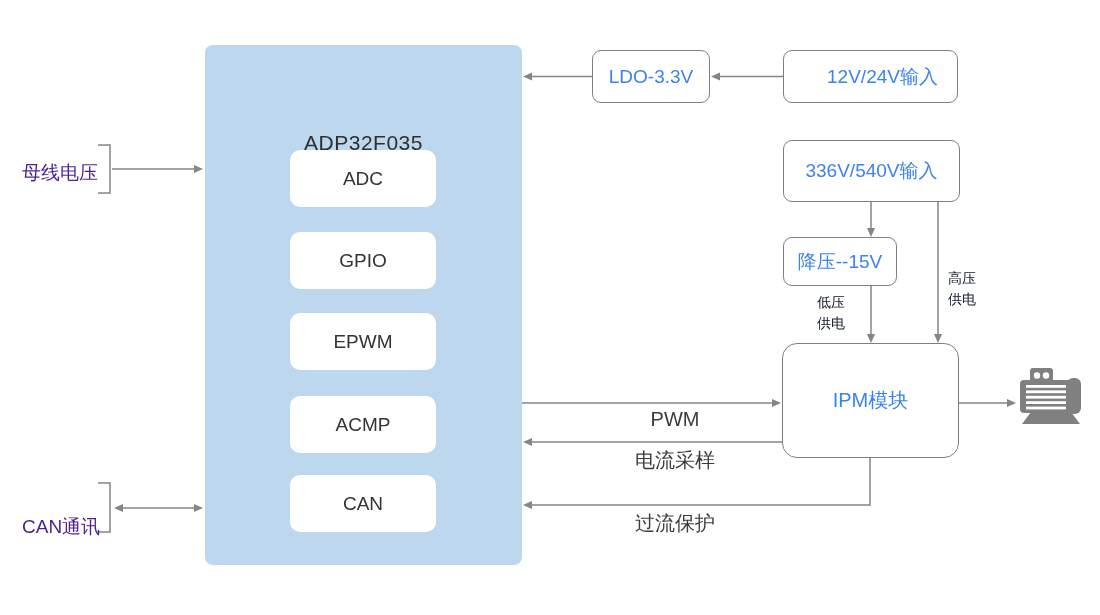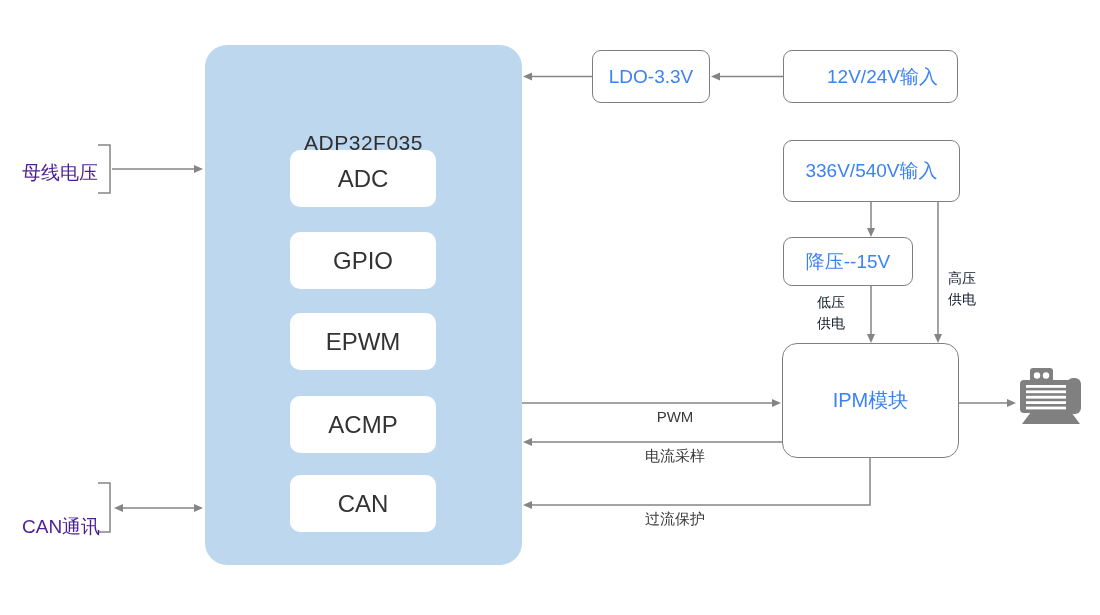--- a/index.html
+++ b/index.html
@@ -32,39 +32,39 @@
     stroke-width: 1.5;
     fill: none;
   }
   .overlay polygon { fill: currentColor; stroke: none; }
 
   .mcu {
     position: absolute;
     left: 205px; top: 45px;
     width: 317px; height: 520px;
     background: var(--mcu_fill);
-    border-radius: 22px;
+    border-radius: 8px;
   }
   .mcu-title {
     position: absolute;
     left: 0; top: 86px;
     width: 100%;
     text-align: center;
     font-size: 21px;
     letter-spacing: 0.5px;
     color: #2F2F2F;
   }
   .periph {
     position: absolute;
     left: 290px;
     width: 146px; height: 57px;
     background: var(--node_fill);
     border-radius: 10px;
     display: flex; align-items: center; justify-content: center;
-    font-size: 24px;
+    font-size: 19px;
     color: #333333;
   }
   .node {
     position: absolute;
     background: var(--node_fill);
     border: 1.5px solid var(--border);
     border-radius: 9px;
     display: flex; align-items: center; justify-content: center;
     font-size: 19px;
     color: #3b82f6;
@@ -73,21 +73,21 @@
   .side-label {
     position: absolute;
     font-size: 19px;
     color: #4c1d95;
     white-space: nowrap;
   }
   .flow-label {
     position: absolute;
     left: 560px; width: 230px;
     text-align: center;
-    font-size: 15px;
+    font-size: 20px;
     color: #3B3B3B;
     white-space: nowrap;
   }
   .supply-label {
     position: absolute;
     font-size: 14px;
     line-height: 21px;
     color: #0f172a;
     white-space: nowrap;
   }
@@ -163,21 +163,21 @@
   </div>
   <div class="periph" style="top:150px">ADC</div>
   <div class="periph" style="top:232px">GPIO</div>
   <div class="periph" style="top:313px">EPWM</div>
   <div class="periph" style="top:396px">ACMP</div>
   <div class="periph" style="top:475px">CAN</div>
 
   <div class="node" style="left:592px; top:50px; width:118px; height:53px;">LDO-3.3V</div>
   <div class="node" style="left:783px; top:50px; width:175px; height:53px;padding-left:24px;">12V/24V输入</div>
   <div class="node" style="left:783px; top:140px; width:177px; height:62px;">336V/540V输入</div>
-  <div class="node" style="left:783px; top:237px; width:130px; height:49px;">降压--15V</div>
+  <div class="node" style="left:783px; top:237px; width:114px; height:49px;">降压--15V</div>
   <div class="node" style="left:782px; top:343px; width:177px; height:115px; border-radius:15px; font-size:20px;">IPM模块</div>
 
   <div class="side-label" style="left:22px; top:160px;">母线电压</div>
   <div class="side-label" style="left:22px; top:498px;margin-top:16px;">CAN通讯</div>
 
   <div class="flow-label" style="top:408px;">PWM</div>
   <div class="flow-label" style="top:447px;">电流采样</div>
   <div class="flow-label" style="top:510px;">过流保护</div>
 
   <div class="supply-label" style="left:817px; top:292px;">

